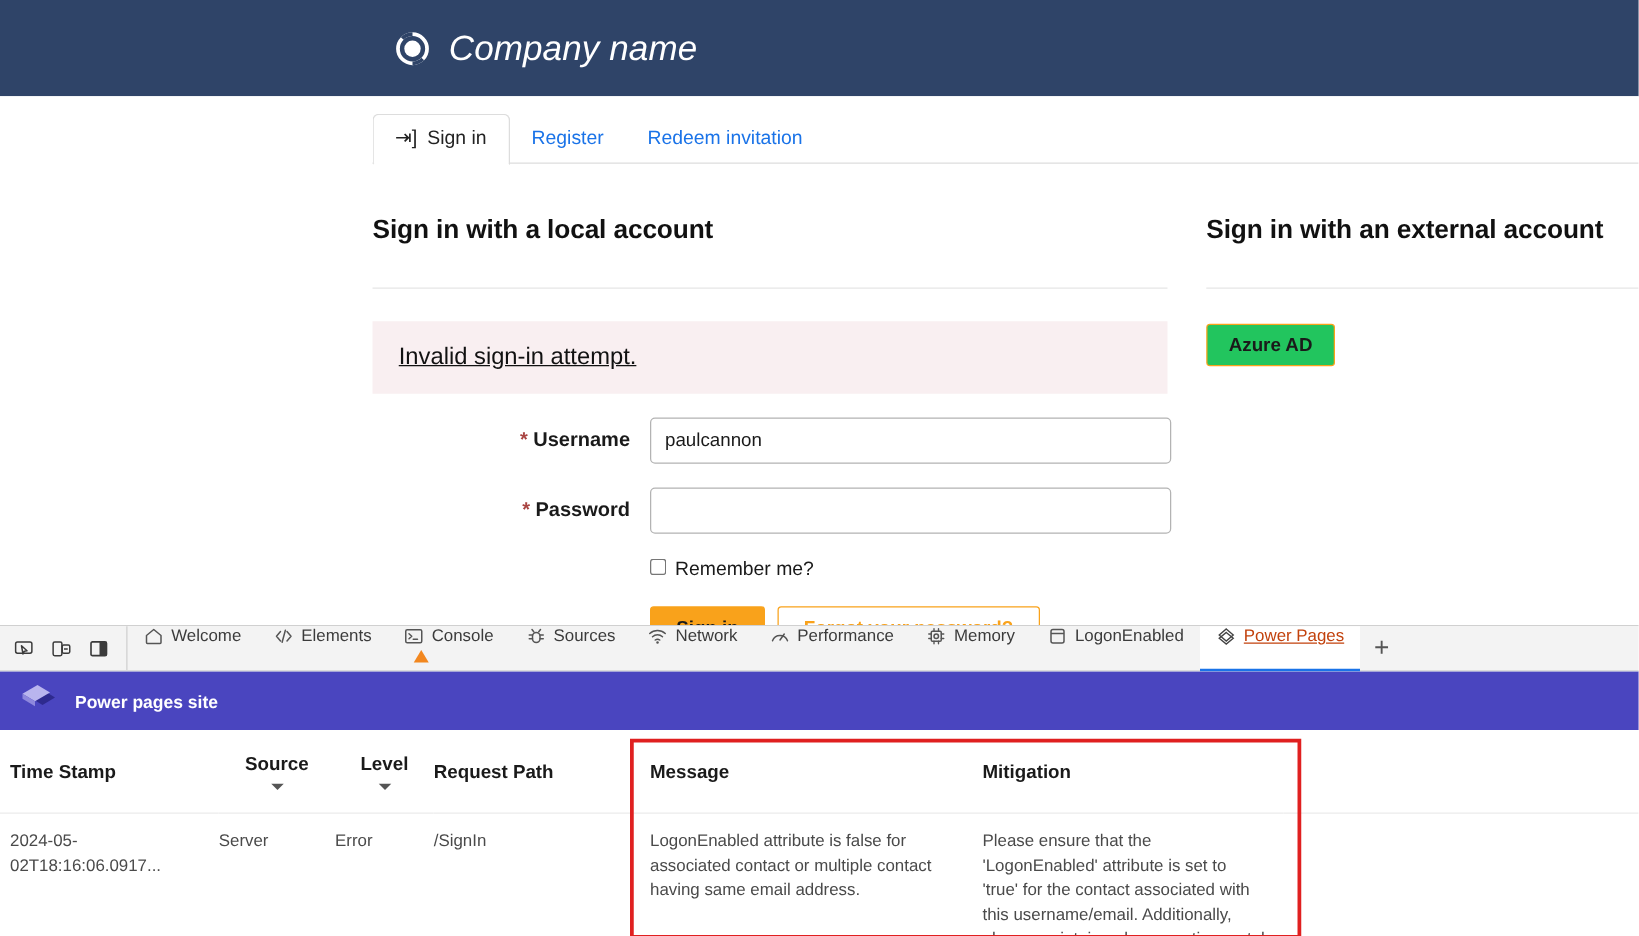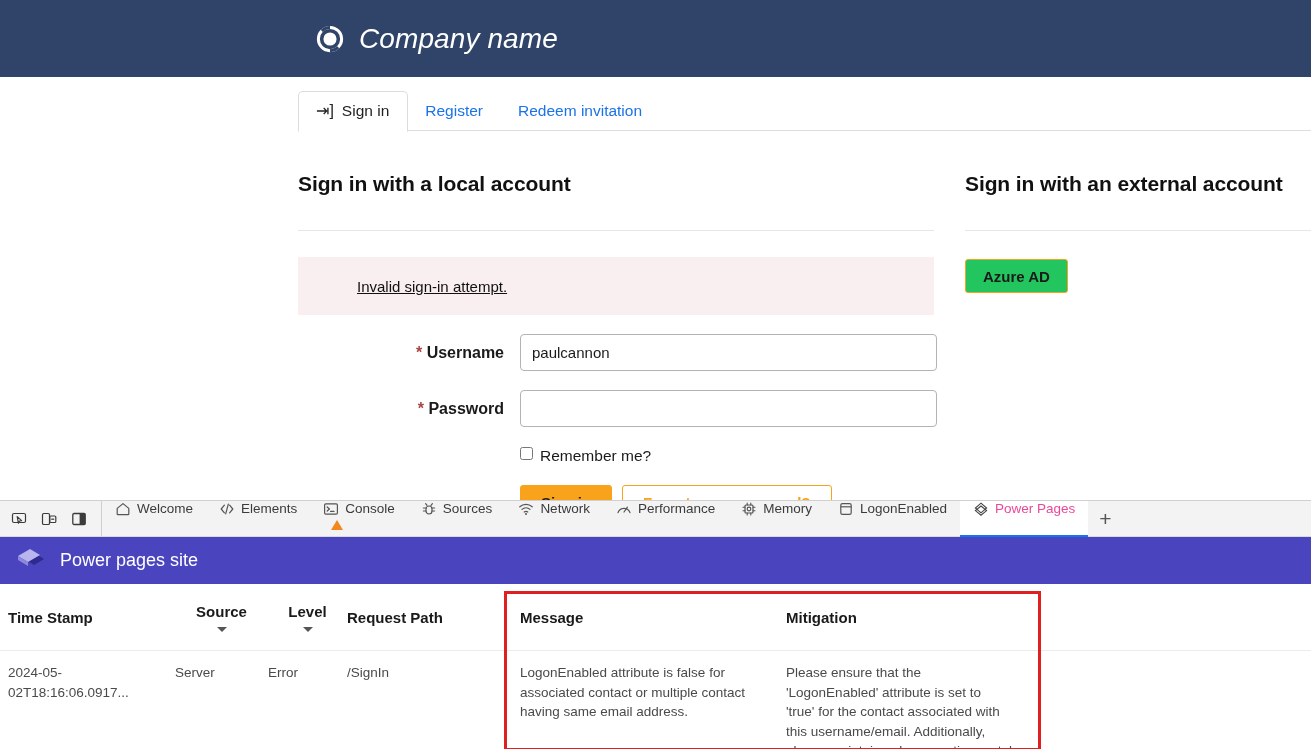--- a/index.html
+++ b/index.html
@@ -133,23 +133,22 @@
   .alert {
     margin: 26px 21px 0 0;
     background: #f9eff1;
     height: 58px;
     display: flex;
     align-items: center;
     padding-left: 21px;
   }
   .alert a {
     color: #111;
-    font-size: 15px;
+    font-size: 19px;
     text-decoration: underline;
-    margin-left: 38px;
   }
 
   .form-row {
     display: flex;
     align-items: center;
     margin-top: 19px;
   }
   .form-label {
     width: 222px;
     text-align: right;
@@ -252,21 +251,22 @@
   .dt-tab {
     display: flex;
     gap: 6px;
     padding: 0 13px;
     cursor: pointer;
     position: relative;
     white-space: nowrap;
   }
   .dt-tab.active {
     background: #ffffff;
-    color: #ec4899;
+    color: #c2410c;
+    text-decoration: underline;
   }
   .dt-tab.active::after {
     content: "";
     position: absolute;
     left: 0; right: 0; bottom: -1px;
     height: 2px;
     background: #1a73e8;
   }
   .dt-plus {
     display: flex; align-items: center; justify-content: center;
@@ -287,21 +287,21 @@
 
   .pp-banner {
     height: 47px;
     background: #4a45bf;
     display: flex;
     align-items: center;
     gap: 14px;
     padding-left: 14px;
     color: #fff;
   }
-  .pp-banner-title { font-size: 18px; font-weight: 400; }
+  .pp-banner-title { font-size: 14px; font-weight: 700; }
 
   
   .log {
     flex: 1;
     position: relative;
     overflow: hidden;
     background: #fff;
   }
   .log-grid {
     width: 100%;

